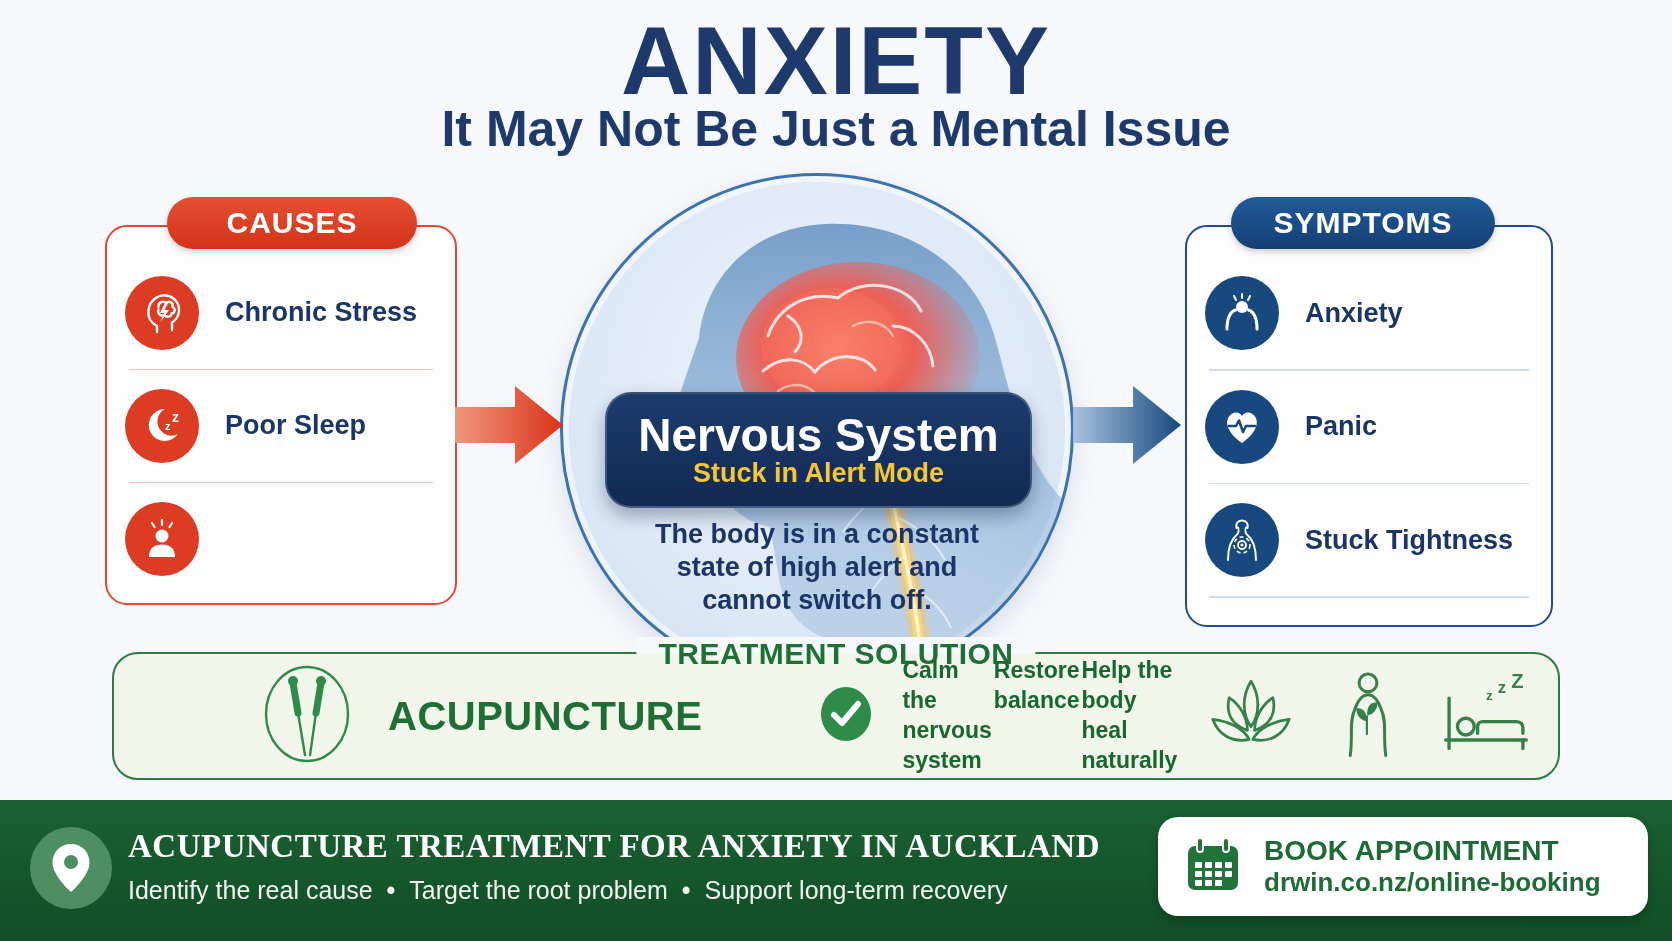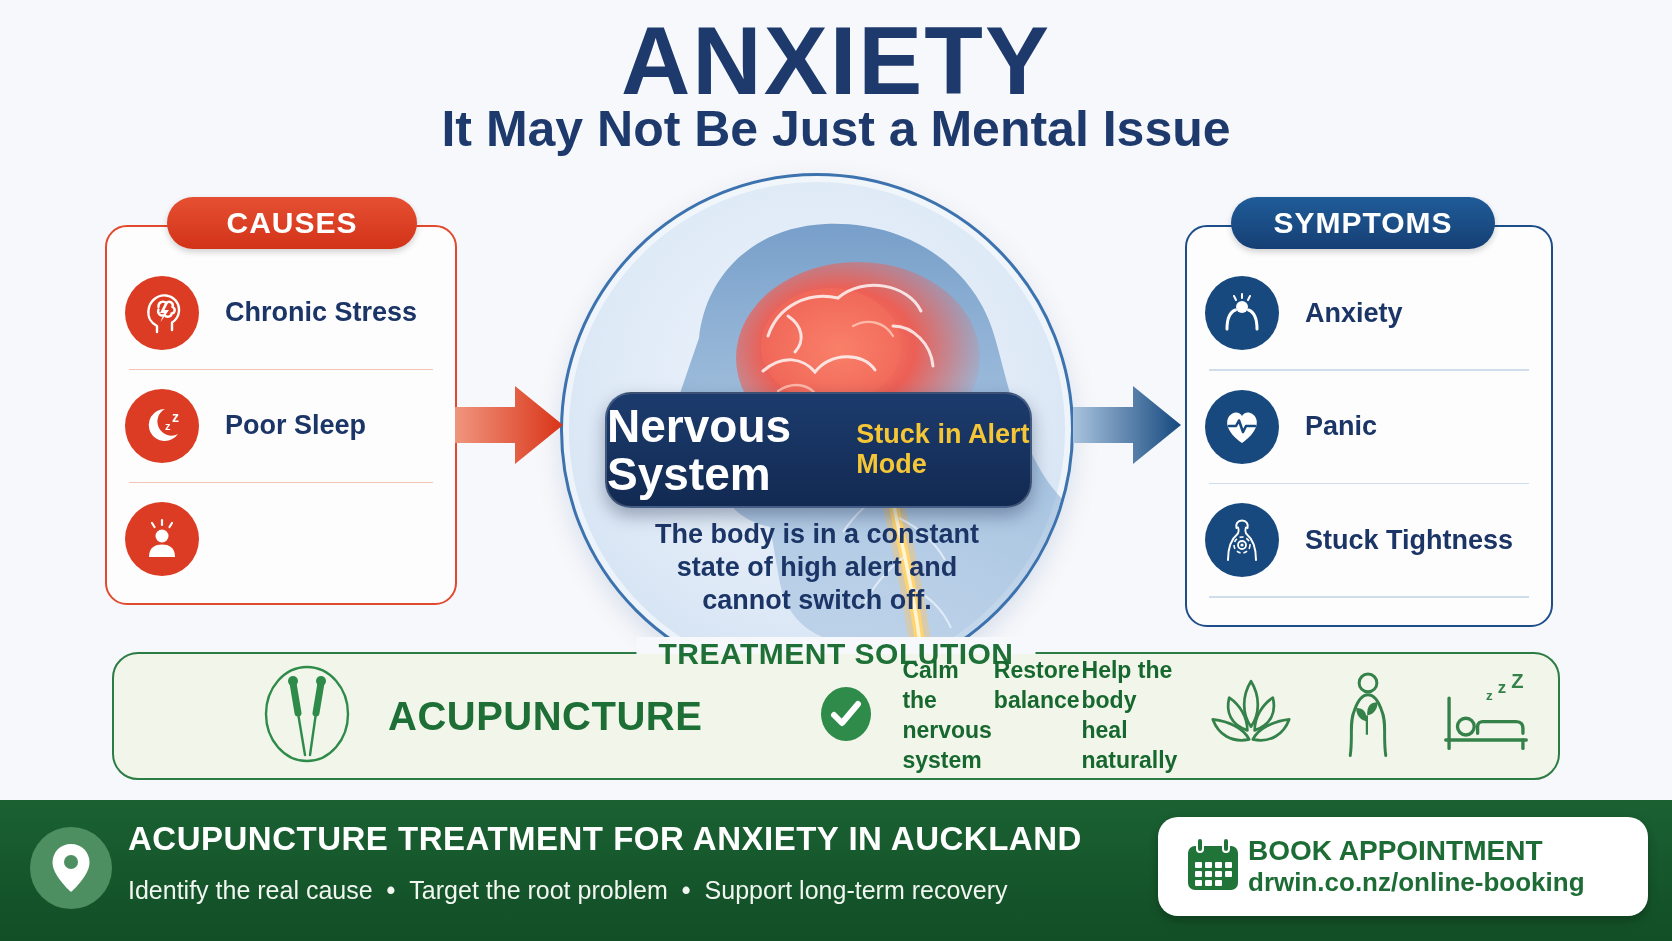--- a/index.html
+++ b/index.html
@@ -60,21 +60,21 @@
     box-shadow:inset 0 0 0 6px rgba(255,255,255,.55), 0 10px 26px rgba(40,80,140,.15);
     overflow:hidden;
   }
   .center-circle svg { display:block; }
 
   .nervous-box {
     position:absolute; left:605px; top:392px; width:427px; height:116px;
     border-radius:26px; background:linear-gradient(180deg,#1c3b6d,#122a52);
     border:2px solid rgba(255,255,255,.18);
     box-shadow:0 8px 18px rgba(10,25,60,.35);
-    display:flex; flex-direction:row; align-items:center; justify-content:center;
+    display:flex; flex-direction:column; align-items:center; justify-content:center;
     z-index:5;
   }
   .nervous-title { font-size:46px; font-weight:800; color:#ffffff; line-height:1.05; }
   .nervous-sub   { font-size:27px; font-weight:800; color:#f5c636; line-height:1.1; }
 
   .center-desc {
     position:absolute; left:637px; top:518px; width:360px; text-align:center;
     font-size:27px; font-weight:700; color:#1b3566; line-height:1.22; z-index:5;
   }
 
@@ -105,33 +105,33 @@
   
   .footer-bar {
     position:absolute; left:0; top:800px; width:1672px; height:141px;
     background:linear-gradient(180deg,#1a6132,#124e26); z-index:7;
   }
   .pin-circle {
     position:absolute; left:30px; top:27px; width:82px; height:82px; border-radius:50%;
     background:#4d8f60; display:flex; align-items:center; justify-content:center;
   }
   .footer-title {
-    position:absolute; left:128px; top:20px;
-    font-size:33px; font-weight:800; letter-spacing:.5px; color:#ffffff; white-space:nowrap;
+    position:absolute; left:128px; top:28px;
+    font-size:33px; font-weight:800; letter-spacing:.5px; color:#ffffff; white-space:nowrap;font-family:Liberation Serif, serif;
   }
   .footer-tagline {
     position:absolute; left:128px; top:76px;
     font-size:25px; font-weight:500; color:#f2f6f1; white-space:nowrap;
   }
   .tag-sep { display:inline-block; margin:0 14px; font-weight:800; }
 
   .booking-card {
     position:absolute; left:1158px; top:17px; width:490px; height:99px;
     background:#ffffff; border-radius:20px; display:flex; align-items:center;
-    padding:0 24px; gap:4px; cursor:pointer; box-shadow:0 4px 10px rgba(0,0,0,.25);
+    padding:0 24px; gap:20px; cursor:pointer; box-shadow:0 4px 10px rgba(0,0,0,.25);
   }
   .booking-text { display:flex; flex-direction:column; justify-content:center; }
   .booking-label { font-size:28px; font-weight:800; color:#1d6b35; line-height:1.15; }
   .booking-url   { font-size:26px; font-weight:700; color:#1d6b35; line-height:1.2; }
 </style>
 </head>
 <body>
 
 <div id="canvas">
 

